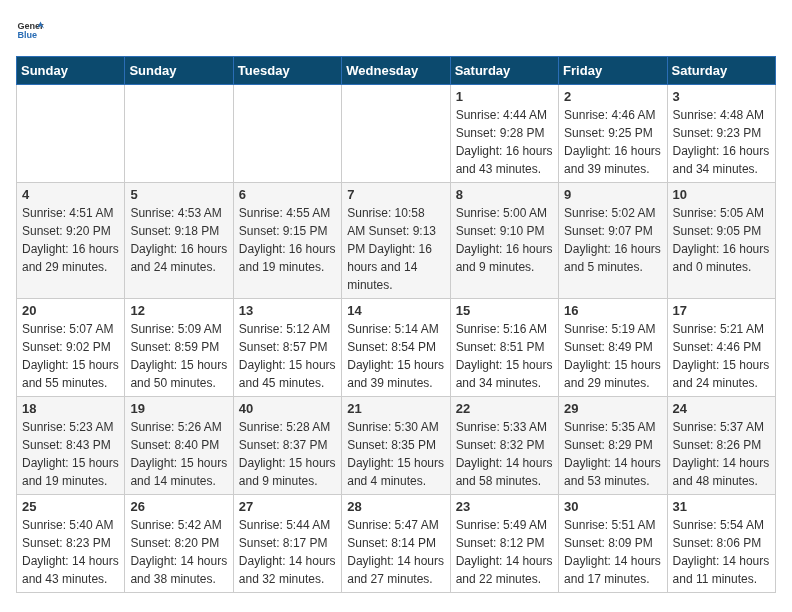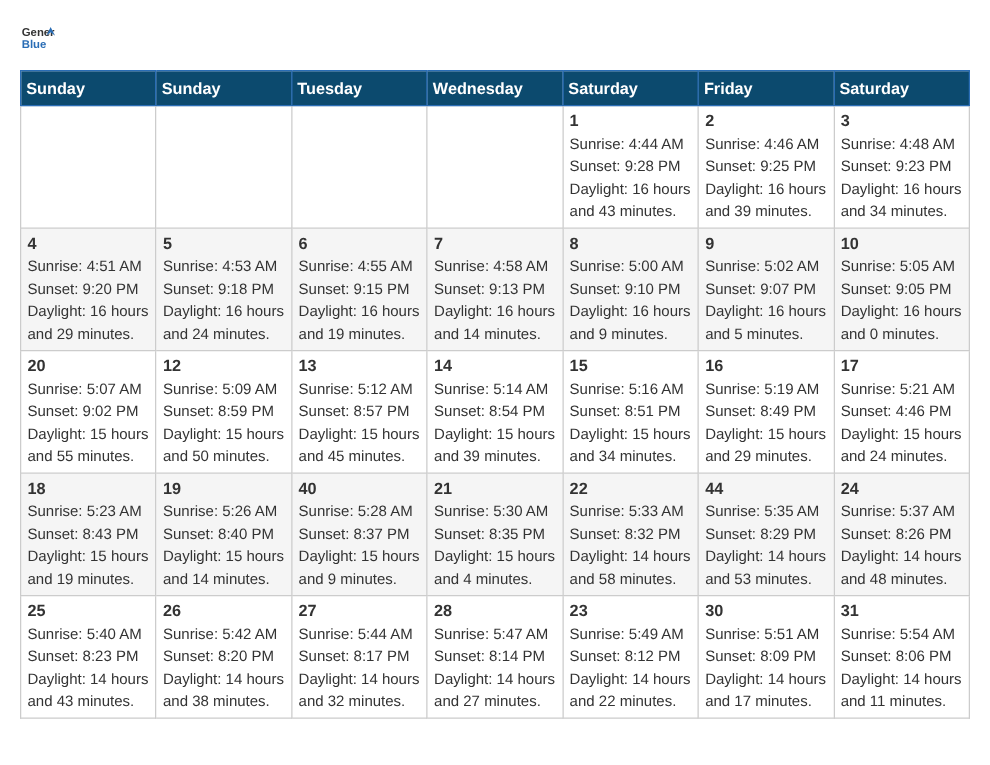--- a/index.html
+++ b/index.html
@@ -152,21 +152,21 @@
         </td>
         <td>
           <span class="day-number">6</span>
           <div class="day-info">Sunrise: 4:55 AM
 Sunset: 9:15 PM
 Daylight: 16 hours
 and 19 minutes.</div>
         </td>
         <td>
           <span class="day-number">7</span>
-          <div class="day-info">Sunrise: 4:58 AM
+          <div class="day-info">Sunrise: 10:58 AM
 Sunset: 9:13 PM
 Daylight: 16 hours
 and 14 minutes.</div>
         </td>
         <td>
           <span class="day-number">8</span>
           <div class="day-info">Sunrise: 5:00 AM
 Sunset: 9:10 PM
 Daylight: 16 hours
 and 9 minutes.</div>
@@ -267,21 +267,21 @@
 and 4 minutes.</div>
         </td>
         <td>
           <span class="day-number">22</span>
           <div class="day-info">Sunrise: 5:33 AM
 Sunset: 8:32 PM
 Daylight: 14 hours
 and 58 minutes.</div>
         </td>
         <td>
-          <span class="day-number">44</span>
+          <span class="day-number">29</span>
           <div class="day-info">Sunrise: 5:35 AM
 Sunset: 8:29 PM
 Daylight: 14 hours
 and 53 minutes.</div>
         </td>
         <td>
           <span class="day-number">24</span>
           <div class="day-info">Sunrise: 5:37 AM
 Sunset: 8:26 PM
 Daylight: 14 hours

